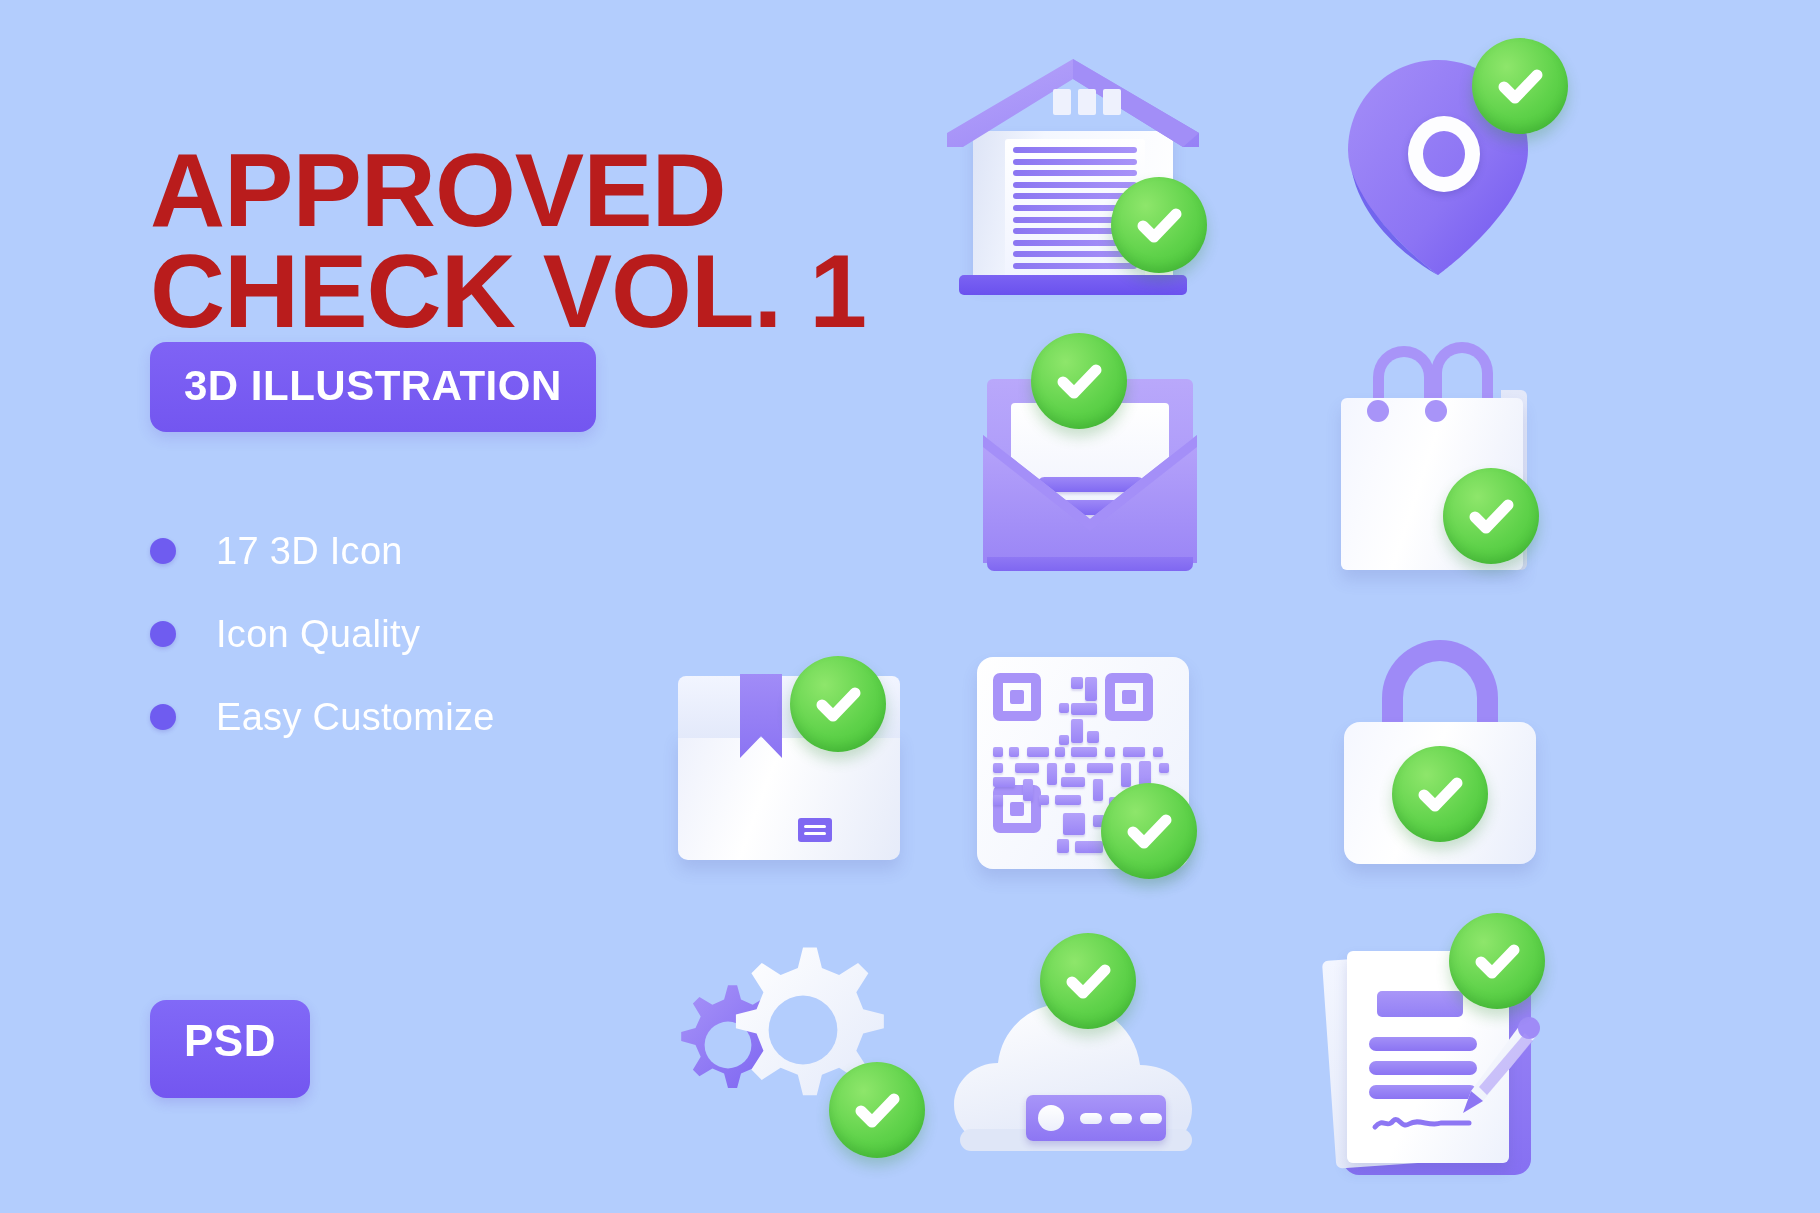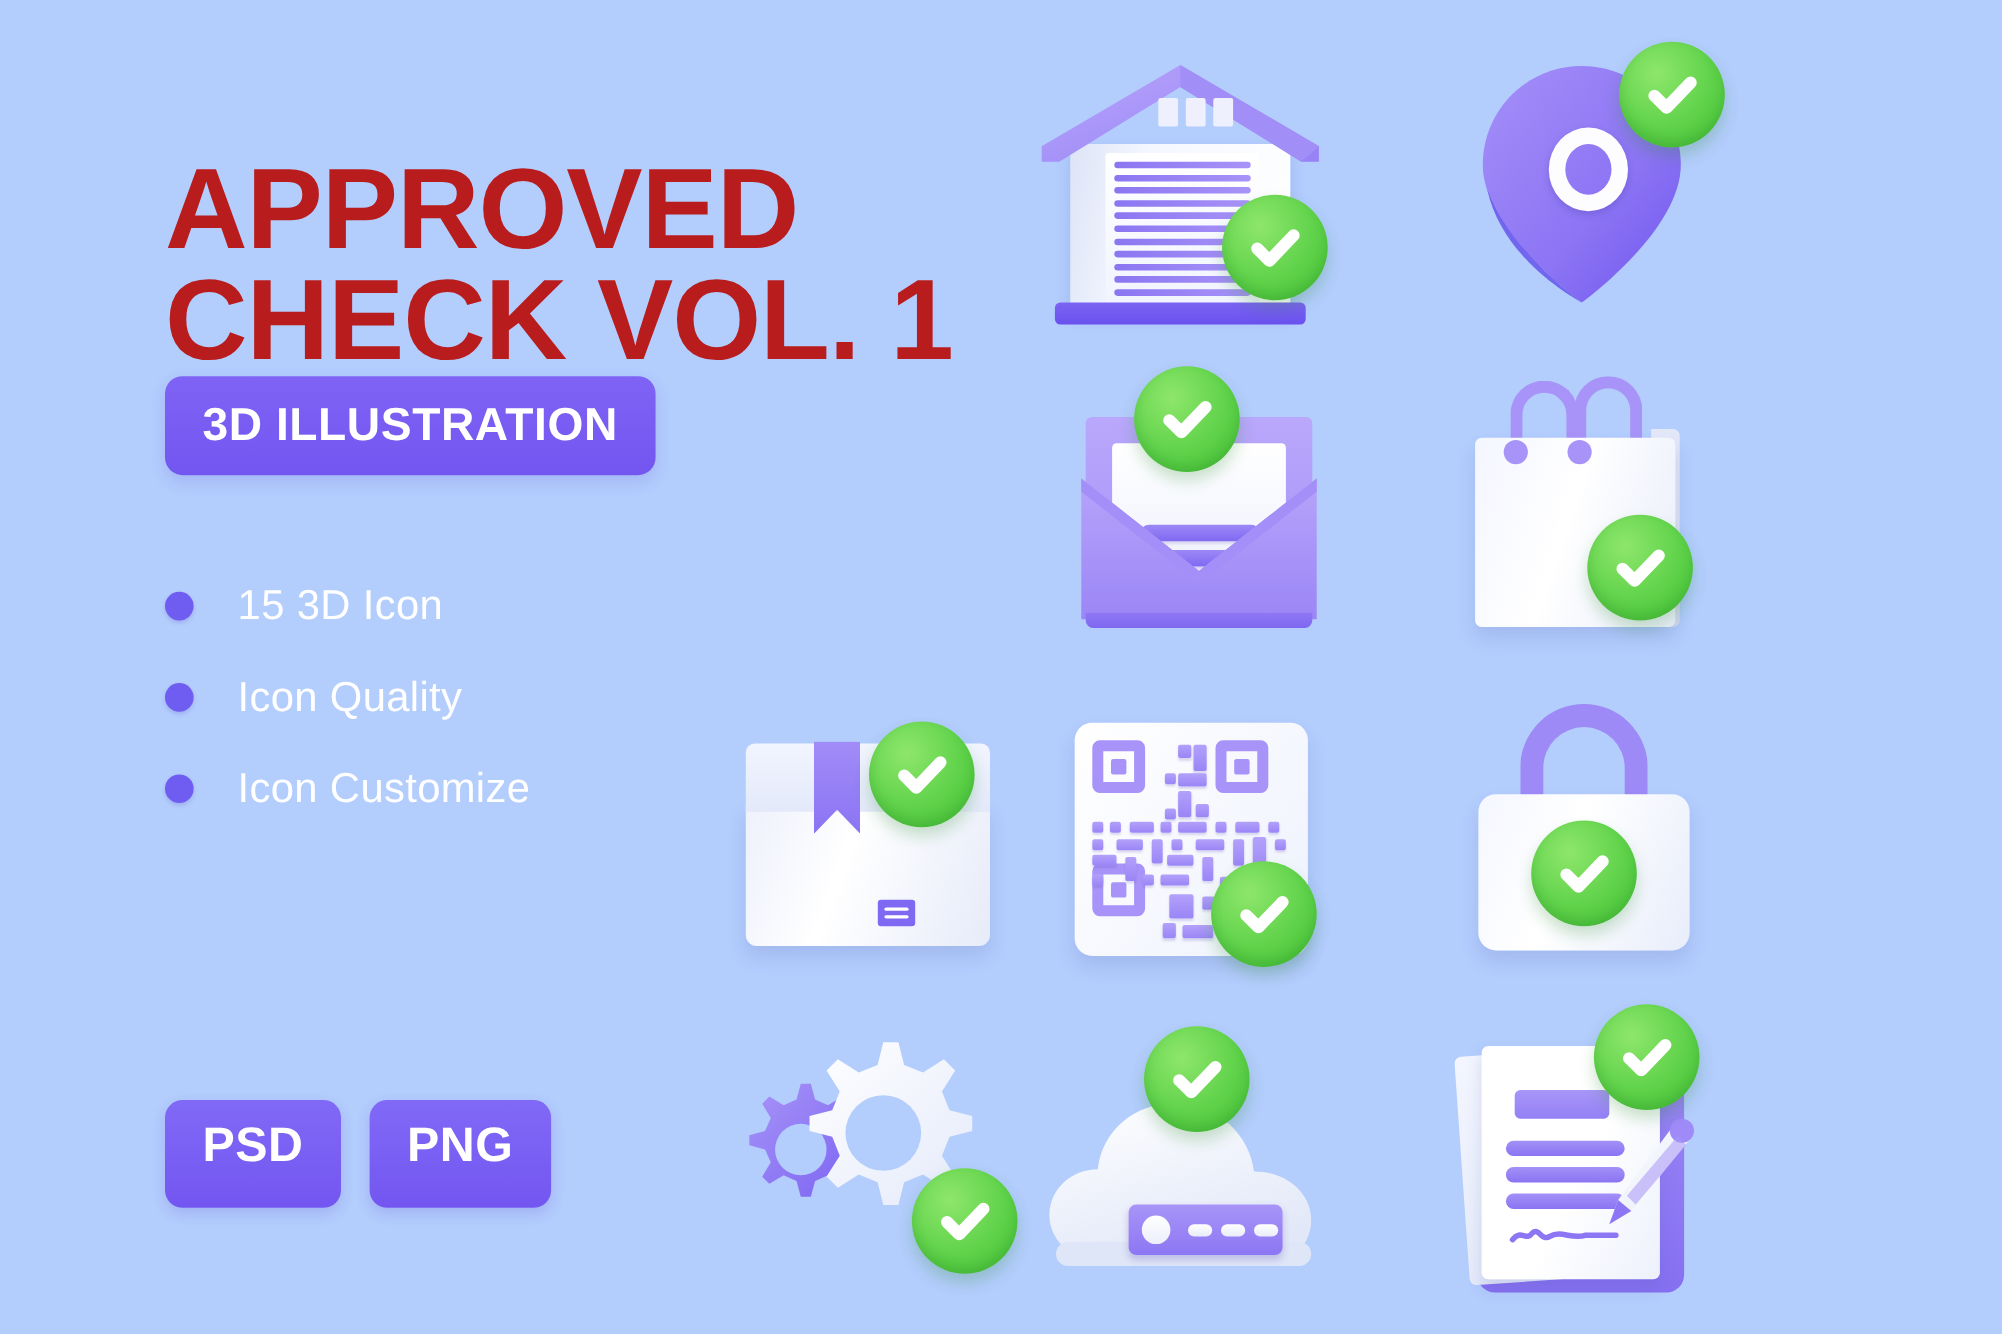--- a/index.html
+++ b/index.html
@@ -202,36 +202,35 @@
   <h1 class="title">
     <span class="title-line">APPROVED</span>
     <span class="title-line">CHECK VOL. 1</span>
   </h1>
 
   <div class="badge-illustration">3D ILLUSTRATION</div>
 
   <div class="feature-list">
     <div class="feature-item">
       <span class="feature-dot"></span>
-      <span class="feature-label">15 3D Icon</span>
+      <span class="feature-label">17 3D Icon</span>
     </div>
     <div class="feature-item">
       <span class="feature-dot"></span>
       <span class="feature-label">Icon Quality</span>
     </div>
     <div class="feature-item">
       <span class="feature-dot"></span>
-      <span class="feature-label">Icon Customize</span>
+      <span class="feature-label">Easy Customize</span>
     </div>
   </div>
 </div>
 
 <div class="format-row">
   <div class="format-badge">PSD</div>
-  <div class="format-badge">PNG</div>
 </div>
 
 <div class="icon-grid">
 
   <div class="icon-cell c-warehouse">
     <div class="icon-stage">
       <div class="wh-body"></div>
       <div class="wh-shutter">
         <i class="wh-slat"></i>
           <i class="wh-slat"></i>

